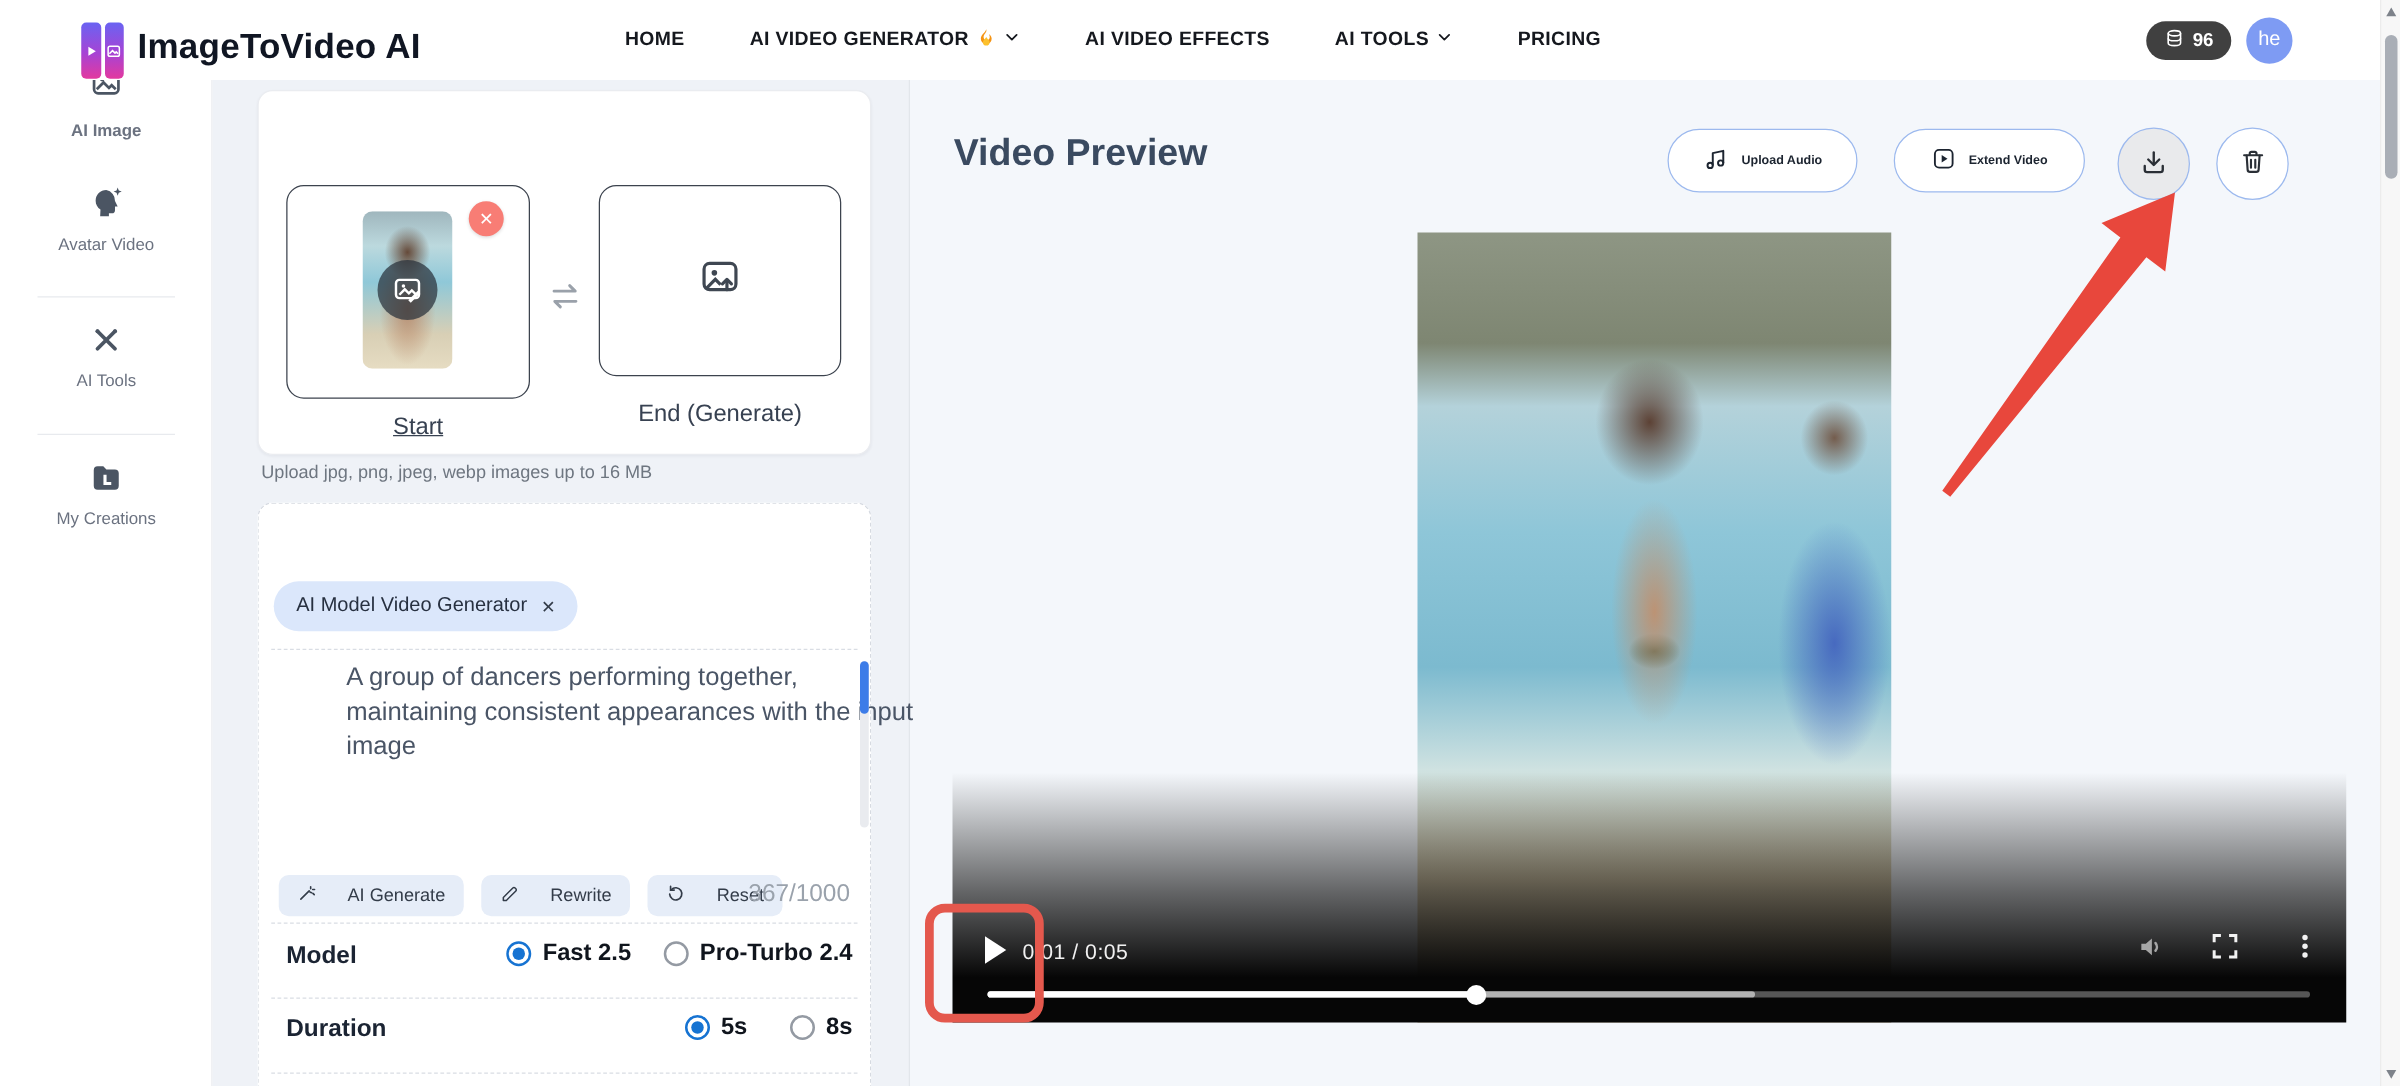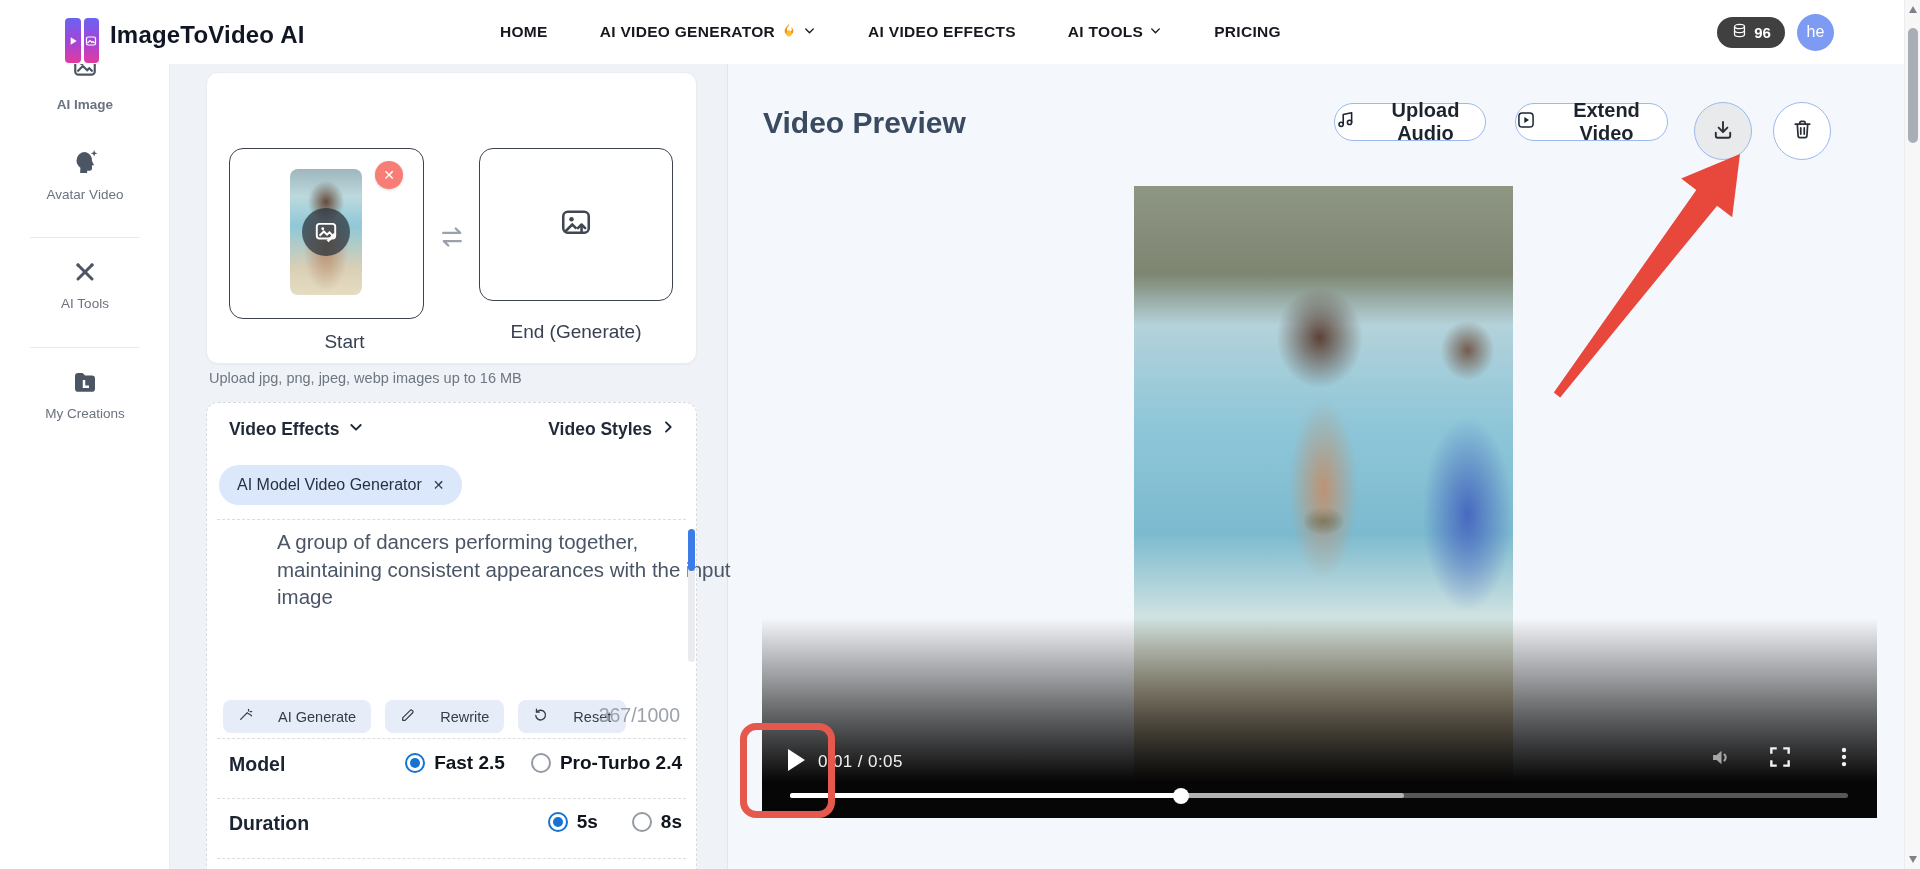--- a/index.html
+++ b/index.html
@@ -7,21 +7,21 @@
   body { font-family:"Liberation Sans", sans-serif; background:#eff2f7; position:relative; color:#1f2937; }
 
   
   .top-blob { position:absolute; top:0; height:9px; border-radius:0 0 6px 6px; background:#e4e7ed; }
 
   
   .navbar { position:absolute; left:0; top:0; width:1920px; height:64px; background:#ffffff; z-index:5; }
   .logo { position:absolute; left:65px; top:18px; width:34px; height:45px; display:flex; gap:3px; }
   .logo .bar { flex:1; border-radius:4px; background:linear-gradient(180deg,#6a63f2 0%,#a743d4 55%,#e3399f 100%); position:relative; }
   .logo .bar svg { position:absolute; left:50%; top:50%; transform:translate(-50%,-50%); }
-  .brand-name { position:absolute; left:110px; top:21px; font-size:24px; font-weight:700; color:#101623; letter-spacing:.2px; }
+  .brand-name { position:absolute; left:110px; top:21px; font-size:28px; font-weight:700; color:#101623; letter-spacing:.2px; }
   .nav-items { position:absolute; left:500px; top:0; height:64px; display:flex; align-items:center; gap:52px; }
   .nav-item { display:flex; align-items:center; gap:6px; font-size:15.5px; font-weight:700; color:#15181e; letter-spacing:.3px; cursor:pointer; white-space:nowrap; }
   .nav-right { position:absolute; right:86px; top:0; height:64px; display:flex; align-items:center; gap:12px; }
   .credits-pill { height:31px; min-width:68px; padding:0 13px; background:#404040; border-radius:999px; display:flex; align-items:center; justify-content:center; gap:6px; color:#fff; font-size:15px; font-weight:700; }
   .avatar-circle { width:37px; height:37px; border-radius:50%; background:#7e9bf3; color:#fff; display:flex; align-items:center; justify-content:center; font-size:16px; }
 
   
   .sidebar { position:absolute; left:0; top:64px; width:170px; height:805px; background:#fff; border-right:1px solid #ebedf1; }
   .side-item { position:absolute; left:0; width:170px; text-align:center; cursor:pointer; }
   .side-label { font-size:13.5px; color:#6b7280; }
@@ -65,21 +65,21 @@
   .radio-opt { display:flex; align-items:center; gap:9px; cursor:pointer; }
   .radio { width:20px; height:20px; border-radius:50%; border:2px solid #949aa3; background:#fff; position:relative; }
   .radio.sel { border-color:#1673d2; }
   .radio.sel::after { content:""; position:absolute; left:3px; top:3px; width:10px; height:10px; border-radius:50%; background:#1673d2; }
   .radio-txt { font-size:19px; font-weight:700; color:#10151d; white-space:nowrap; }
 
   
   .right-bg { position:absolute; left:728px; top:64px; width:1177px; height:805px; background:#f4f7fb; }
   .v-divider { position:absolute; left:727px; top:64px; width:1px; height:805px; background:#e2e6eb; }
   .preview-title { position:absolute; left:763px; top:106px; font-size:30px; font-weight:700; color:#3a4a60; }
-  .pill-btn { position:absolute; height:38px; border-radius:27px; background:#fff; border:1px solid #9cb9ee; display:flex; align-items:center; justify-content:center; gap:10px; font-size:20px; font-weight:600; color:#1c2430; cursor:pointer; }
+  .pill-btn { position:absolute; height:51px; border-radius:27px; background:#fff; border:1px solid #9cb9ee; display:flex; align-items:center; justify-content:center; gap:10px; font-size:10px; font-weight:600; color:#1c2430; cursor:pointer; }
   .circle-btn { position:absolute; width:58px; height:58px; border-radius:50%; background:#fff; border:1px solid #9cb9ee; display:flex; align-items:center; justify-content:center; cursor:pointer; }
   .circle-btn.hl { background:#e9eaec; }
 
   
   .player { position:absolute; left:762px; top:186px; width:1115px; height:632px; }
   .video-photo { position:absolute; left:372px; top:0; width:379px; height:632px;
     background:
       radial-gradient(60px 70px at 49% 24%, rgba(88,58,44,.95), rgba(88,58,44,0) 72%),
       radial-gradient(46px 120px at 50% 48%, rgba(193,143,108,.92), rgba(193,143,108,0) 75%),
       radial-gradient(26px 18px at 50% 53%, rgba(28,77,58,.9), rgba(28,77,58,0) 80%),
@@ -273,41 +273,27 @@
             <path d="M5 17.5l4.5-4.5 2.8 2.8"></path>
             <g stroke-linecap="round" stroke-linejoin="round">
               <path d="M15.7 18.5v-5"></path>
               <path d="M13.3 15.4l2.4-2.4 2.4 2.4"></path>
             </g>
           </g>
         </svg>
     </span>
   </div>
 
-  <div class="box-label" style="left:40px;width:195px;top:258px;">Start</div>
+  <div class="box-label" style="left:30px;width:195px;top:258px;text-decoration:underline;">Start</div>
   <div class="box-label" style="left:272px;width:194px;top:248px;">End (Generate)</div>
 </div>
 
 <div class="upload-hint">Upload jpg, png, jpeg, webp images up to 16 MB</div>
 
 <div class="card2">
-  <div class="effects-row">
-    <div class="row-link">
-      <span>Video Effects</span>
-      <span><svg width="16" height="16" viewBox="0 0 24 24">
-            <path d="M5 9l7 7 7-7" fill="none" stroke="#1f2937" stroke-width="2.8" stroke-linecap="round" stroke-linejoin="round"></path>
-          </svg></span>
-    </div>
-    <div class="row-link">
-      <span>Video Styles</span>
-      <span><svg width="16" height="16" viewBox="0 0 24 24">
-            <path d="M9 5l7 7-7 7" fill="none" stroke="#1f2937" stroke-width="2.8" stroke-linecap="round" stroke-linejoin="round"></path>
-          </svg></span>
-    </div>
-  </div>
 
   <div class="tag-pill">
     <span>AI Model Video Generator</span>
     <span class="x">✕</span>
   </div>
 
   <div class="dashed-div" style="top:116px;"></div>
 
   <div class="prompt-text">A group of dancers performing together, maintaining consistent appearances with the input image</div>
   <div class="ps-track">

